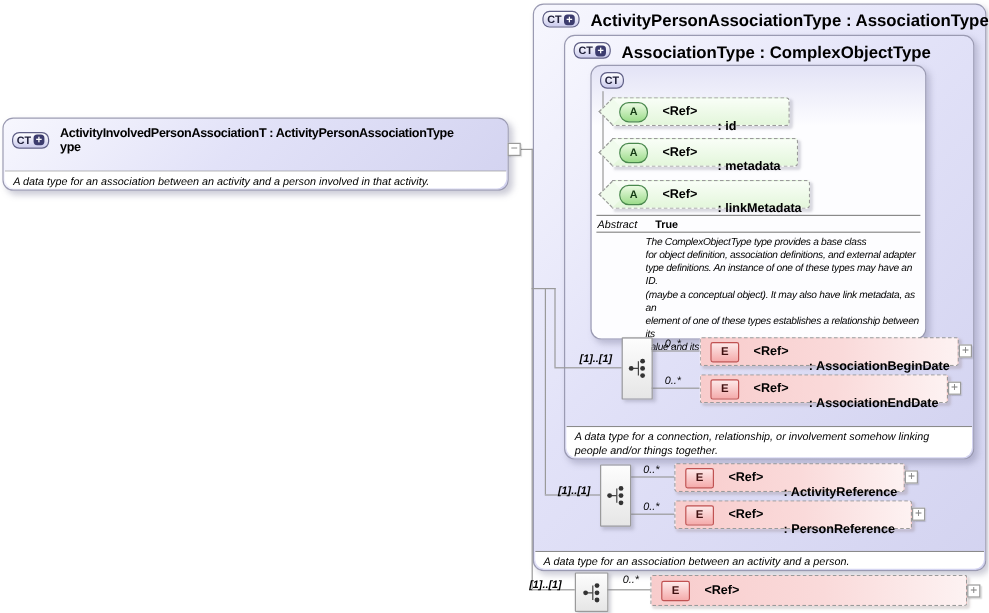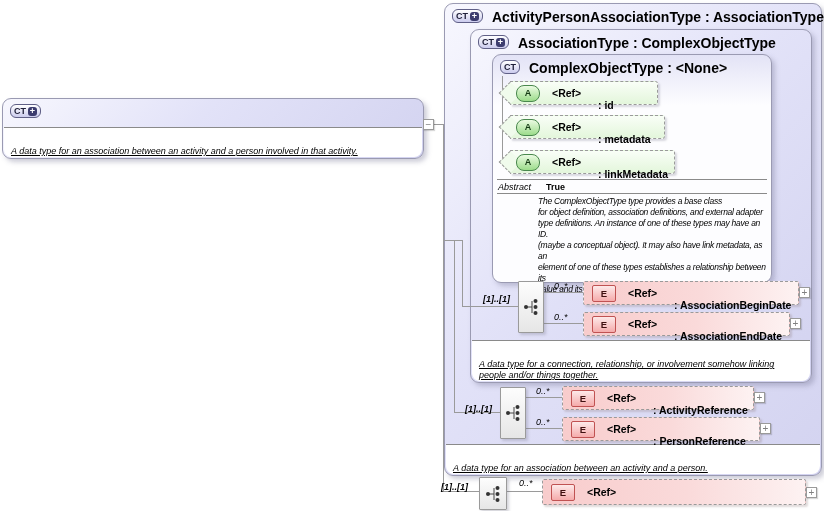--- a/index.html
+++ b/index.html
@@ -26,21 +26,21 @@
   .plus-dot {
     width:9px; height:9px; border-radius:3px; background:#3c3c6e; color:#fff;
     font-size:9px; line-height:9px; text-align:center; font-weight:bold;
   }
   .title { font-weight:bold; font-size:14px; line-height:12px; padding-top:1px; white-space:nowrap; }
   .title.tight { font-size:10.5px; letter-spacing:-0.3px; }
   .title div { white-space:nowrap; }
   .doc {
     position:absolute; left:1px; right:1px; bottom:1px;
     background:#ffffff; border-top:1px solid #8a8a8a; border-radius:0 0 8px 8px;
-    font-style:italic; font-size:9px; line-height:11px; padding:18px 7px 0 7px;text-decoration:underline;
+    font-style:italic; font-size:9px; line-height:11px; padding:3px 7px 0 7px;
   }
   .sep { position:absolute; height:1px; background:#8a8a8a; }
   .facet { position:absolute; font-size:9px; line-height:10px; }
   .facet .lbl { font-style:italic; }
   .facet .val { font-weight:bold; position:absolute; left:48px; top:0; }
   .desc-lines { position:absolute; font-style:italic; font-size:8.5px; letter-spacing:-0.25px; line-height:11px; }
   
   .line { position:absolute; background:#9a9a9a; }
   .line.h { height:1px; }
   .line.v { width:1px; }
@@ -97,20 +97,24 @@
 <body>
 
 <div class="stage">
 
   <div class="ct-box" style="left:2px;top:98px;width:420px;height:59px;">
     <div class="hdr">
       <span class="ct-pill">
           <span>CT</span>
           <span class="plus-dot">+</span>
         </span>
+      <span class="title tight">
+        <div>ActivityInvolvedPersonAssociationT : ActivityPersonAssociationType</div>
+        <div>ype</div>
+      </span>
     </div>
     <div class="doc">A data type for an association between an activity and a person involved in that activity.</div>
   </div>
 
   <div class="ct-box" style="left:444px;top:3px;width:376px;height:471px;">
     <div class="hdr">
       <span class="ct-pill">
           <span>CT</span>
           <span class="plus-dot">+</span>
         </span>
@@ -131,21 +135,20 @@
       <div>A data type for a connection, relationship, or involvement somehow linking</div>
       <div>people and/or things together.</div>
     </div>
   </div>
 
   <div class="ct-box inner" style="left:492px;top:54px;width:278px;height:227px;">
     <div class="hdr">
       <span class="ct-pill">
           <span>CT</span>
         </span>
-      <span class="title">ComplexObjectType : &lt;None&gt;</span>
     </div>
     <div class="sep" style="left:4px;right:4px;top:124px;"></div>
     <div class="facet" style="left:5px;top:127px;">
       <span class="lbl">Abstract</span>
       <span class="val">True</span>
     </div>
     <div class="sep" style="left:4px;right:4px;top:138px;"></div>
     <div class="desc-lines" style="left:5px;top:141px;right:3px;margin-left:40px;">
       <div>The ComplexObjectType type provides a base class</div>
       <div>for object definition, association definitions, and external adapter</div>

